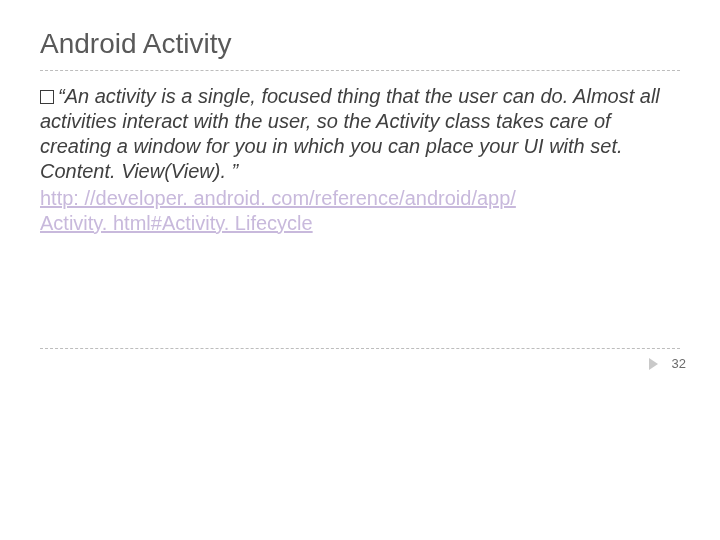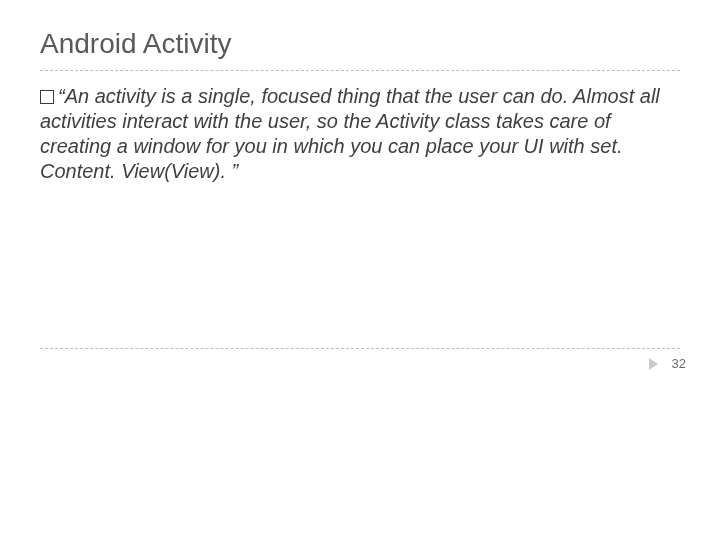--- a/index.html
+++ b/index.html
@@ -97,21 +97,22 @@
 
   <div class="title">Android Activity</div>
 
   <div class="hr1"></div>
 
   <div class="body-wrap">
     <div class="bullet-para">
       <span class="bullet-box"></span><span>“An activity is a single, focused thing that the user can do. Almost all activities interact with the user, so the Activity class takes care of creating a window for you in which you can place your UI with set. Content. View(View). ”</span>
     </div>
     <div class="link-block">
-      <br>
+      <a href="#">http: //developer. android. com/reference/android/app/</a><br>
+      <a href="#">Activity. html#Activity. Lifecycle</a>
     </div>
   </div>
 
   <div class="hr2"></div>
 
   <div class="page-arrow"></div>
   <div class="page-num">32</div>
 
 </div>
 

